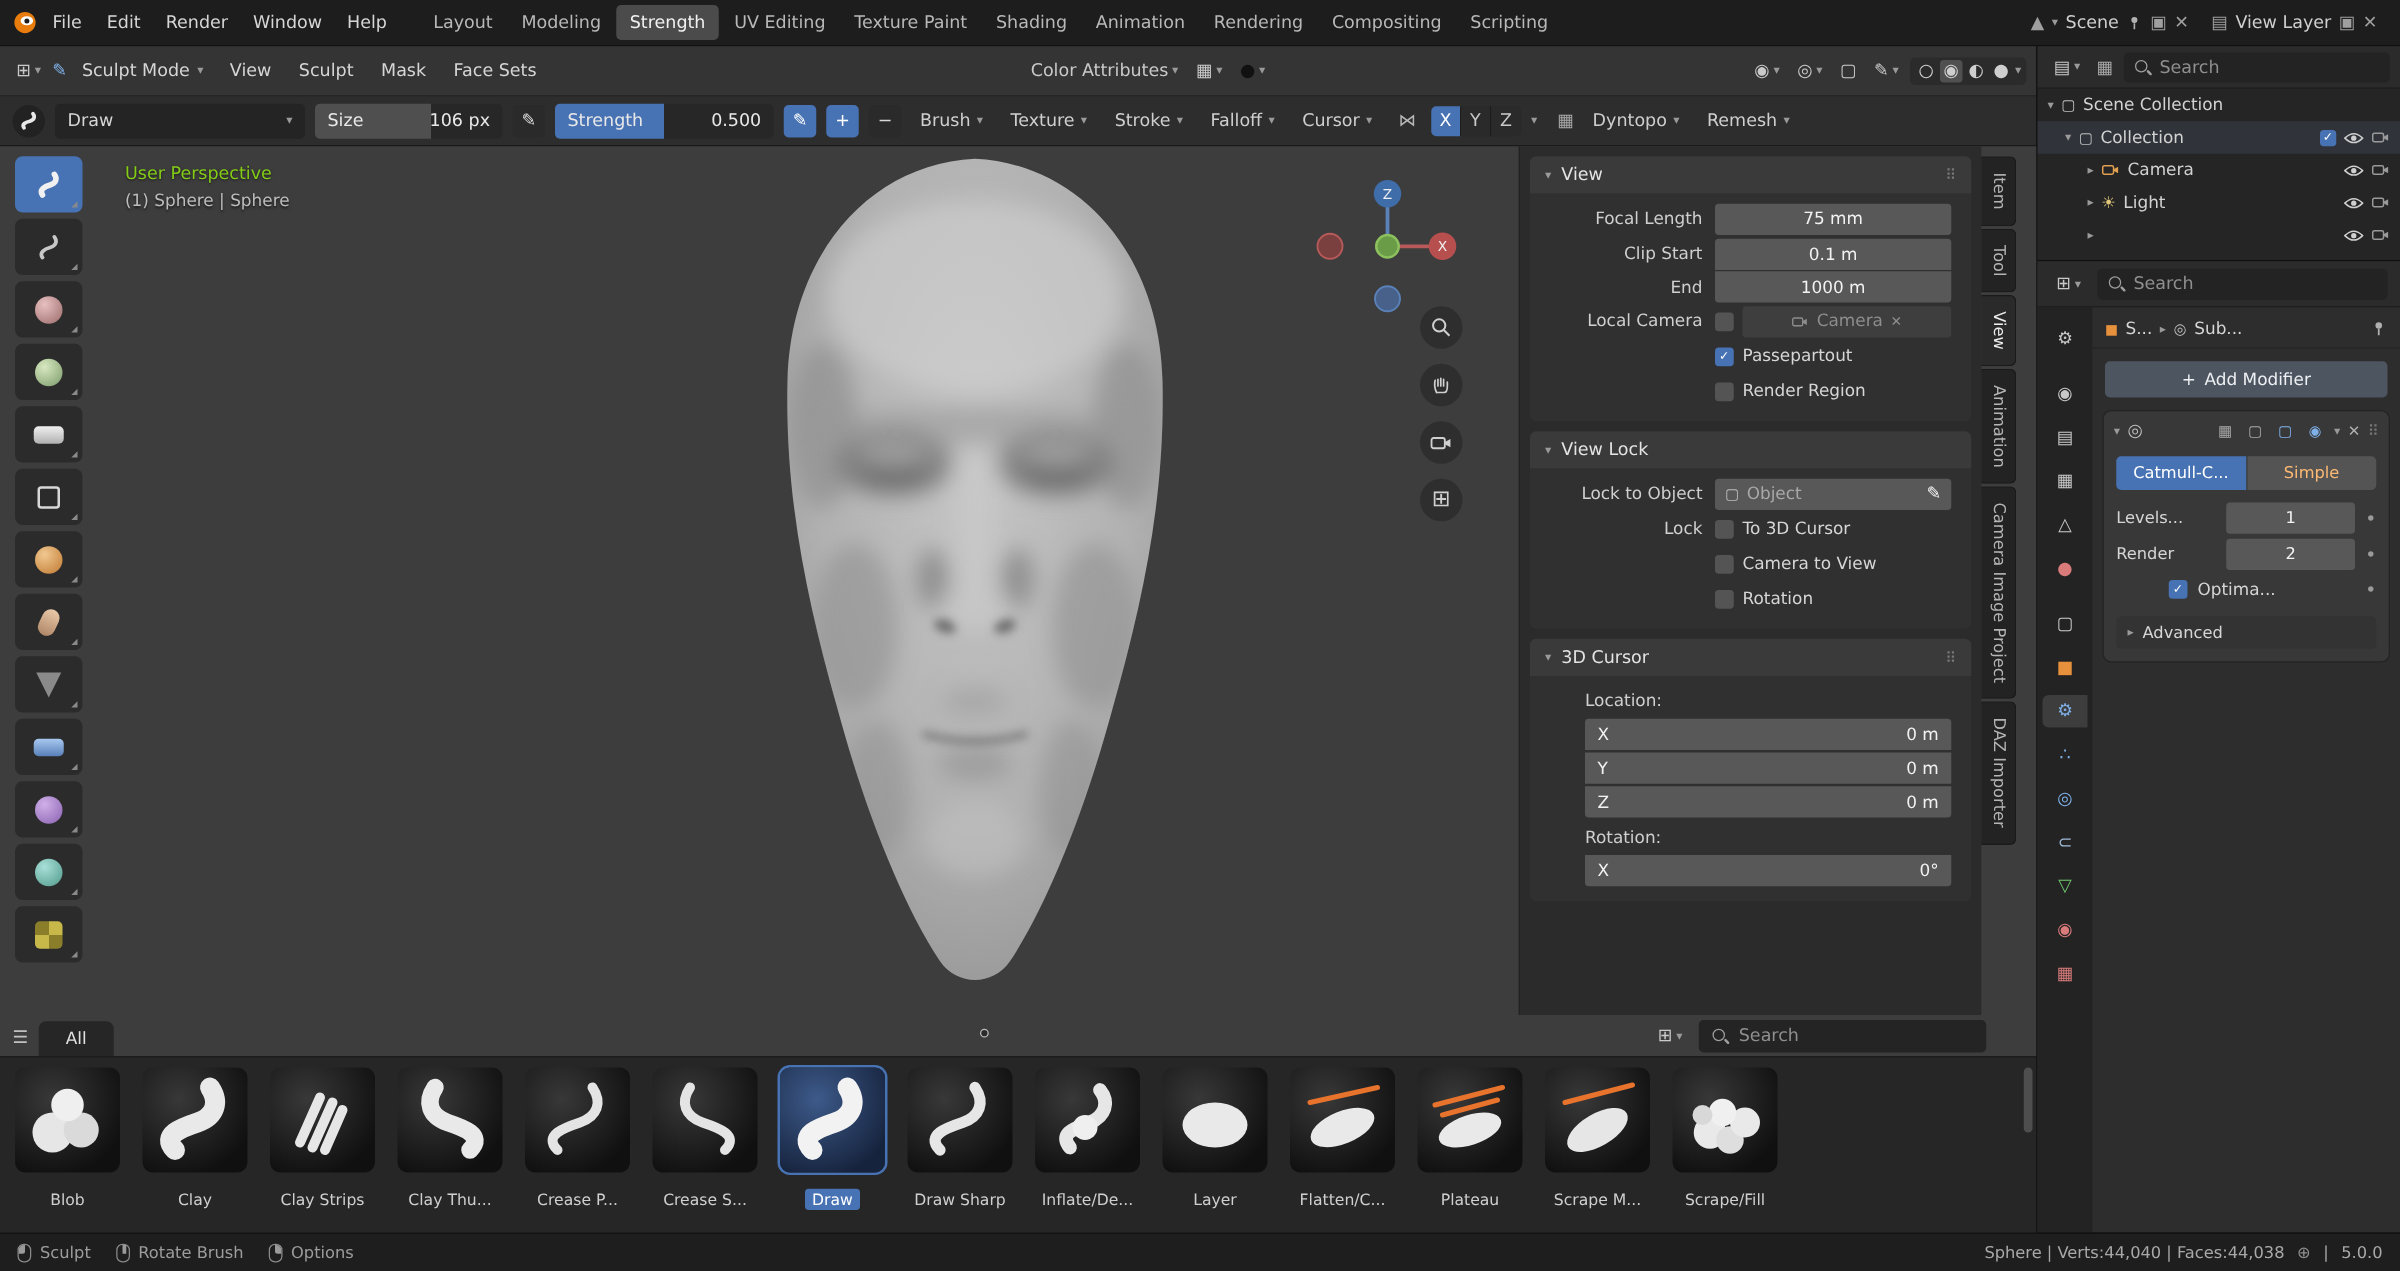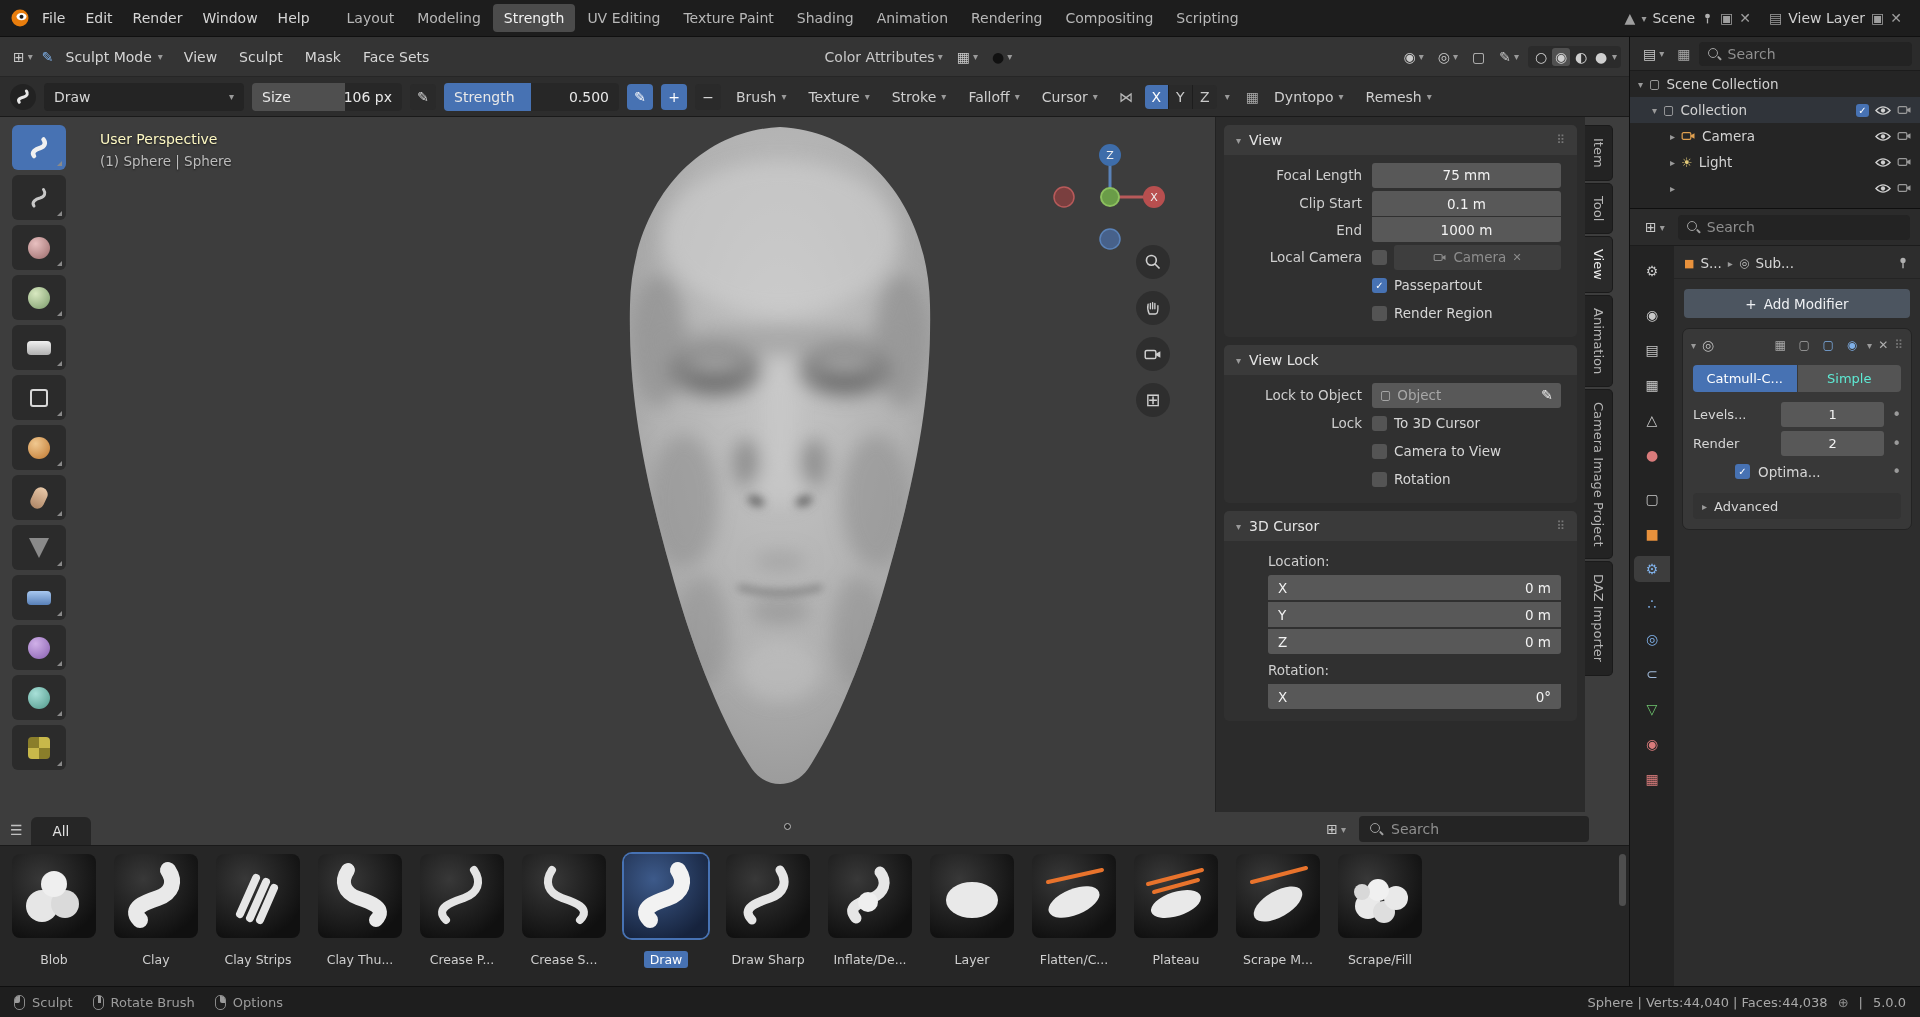--- a/index.html
+++ b/index.html
@@ -48,21 +48,21 @@
   .txt-dd{display:flex;align-items:center;gap:5px;padding:4px 7px;color:#cfcfcf;}
   .sym-group{display:flex;margin-left:4px;}
   .sym{width:24px;height:24px;background:#2a2a2a;display:flex;align-items:center;justify-content:center;color:#c9c9c9;border-right:1px solid #1d1d1d;}
   .sym:first-child{border-radius:4px 0 0 4px;}
   .sym:last-child{border-radius:0 4px 4px 0;border-right:none;}
   .sym.active{background:#4772b3;color:#fff;}
 
   
   .viewport{flex:1;position:relative;background:#3d3d3d;overflow:hidden;min-height:0;}
   .overlay-text{position:absolute;left:100px;top:14px;text-shadow:0 1px 2px rgba(0,0,0,.6);}
-  .overlay-text .l1{color:#fef9c3;font-size:14px;}
+  .overlay-text .l1{color:#84cc16;font-size:14px;}
   .overlay-text .l2{color:#bdbdbd;font-size:13.5px;margin-top:6px;}
 
   .toolbar-left{position:absolute;left:12px;top:8px;display:flex;flex-direction:column;gap:5px;}
   .tl-btn{width:54px;height:45px;border-radius:6px;background:rgba(40,40,40,.85);display:flex;align-items:center;justify-content:center;position:relative;}
   .tl-btn.active{background:#4772b3;}
   .tl-btn::after{content:"";position:absolute;right:4px;bottom:4px;border-left:5px solid transparent;border-bottom:5px solid #8a8a8a;}
   .ball{width:22px;height:22px;border-radius:50%;}
   .slab{width:24px;height:14px;border-radius:4px;}
 
   .gizmo{position:absolute;left:1040px;top:8px;width:140px;height:140px;}
@@ -131,21 +131,21 @@
   .ptab.active{background:#3d3d3d;}
   .ptab.gap{margin-top:9px;}
   .pr-content{flex:1;background:#2d2d2d;min-width:0;display:flex;flex-direction:column;}
   .crumbs{display:flex;align-items:center;gap:6px;padding:9px 10px 7px;color:#d6d6d6;font-size:13.5px;border-bottom:1px solid #242424;}
   .add-mod{margin:10px;height:29px;background:#4c5560;border-radius:4px;display:flex;align-items:center;justify-content:center;gap:7px;color:#eef0f3;font-size:13.5px;}
   .mod-panel{margin:0 8px;background:#383838;border:1px solid #232323;border-radius:7px;padding-bottom:8px;}
   .mod-head{height:32px;display:flex;align-items:center;gap:6px;padding:0 8px;}
   .tgl{width:18px;height:18px;display:flex;align-items:center;justify-content:center;border-radius:3px;font-size:12px;color:#a8a8a8;}
   .tgl.on{color:#7fb0e8;}
   .seg{display:flex;gap:1px;margin:4px 10px 8px;}
-  .seg>div{flex:1;height:27px;display:flex;align-items:center;justify-content:center;background:#545454;color:#5eead4;font-size:13px;white-space:nowrap;overflow:hidden;padding:0 4px;}
+  .seg>div{flex:1;height:27px;display:flex;align-items:center;justify-content:center;background:#545454;color:#fdba74;font-size:13px;white-space:nowrap;overflow:hidden;padding:0 4px;}
   .seg>div:first-child{border-radius:4px 0 0 4px;background:#4772b3;color:#ffffff;}
   .seg>div:last-child{border-radius:0 4px 4px 0;}
   .mrow{display:flex;align-items:center;gap:8px;padding:2px 10px;min-height:27px;}
   .mlabel{width:80px;font-size:13px;color:#d5d5d5;white-space:nowrap;overflow:hidden;flex:none;}
   .mfield{flex:1;height:25px;background:#585858;border-radius:3px;display:flex;align-items:center;justify-content:center;color:#f2f2f2;font-size:13px;}
   .mdot{color:#9a9a9a;font-size:15px;flex:none;}
   .advanced{margin:8px 10px 2px;height:26px;background:#333333;border-radius:4px;display:flex;align-items:center;gap:7px;padding:0 9px;color:#d6d6d6;font-size:13px;}
 
   
   .statusbar{height:31px;background:#1e1e1e;border-top:1px solid #0f0f0f;display:flex;align-items:center;padding:0 14px;gap:20px;color:#9c9c9c;font-size:13px;flex:none;}

